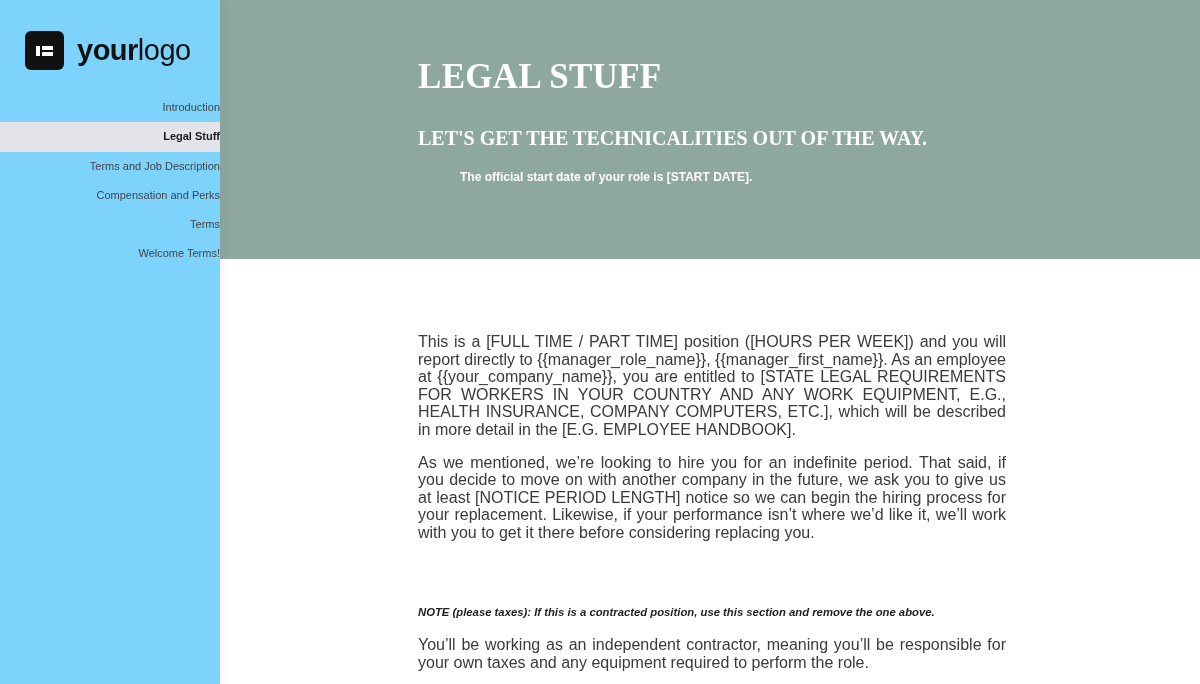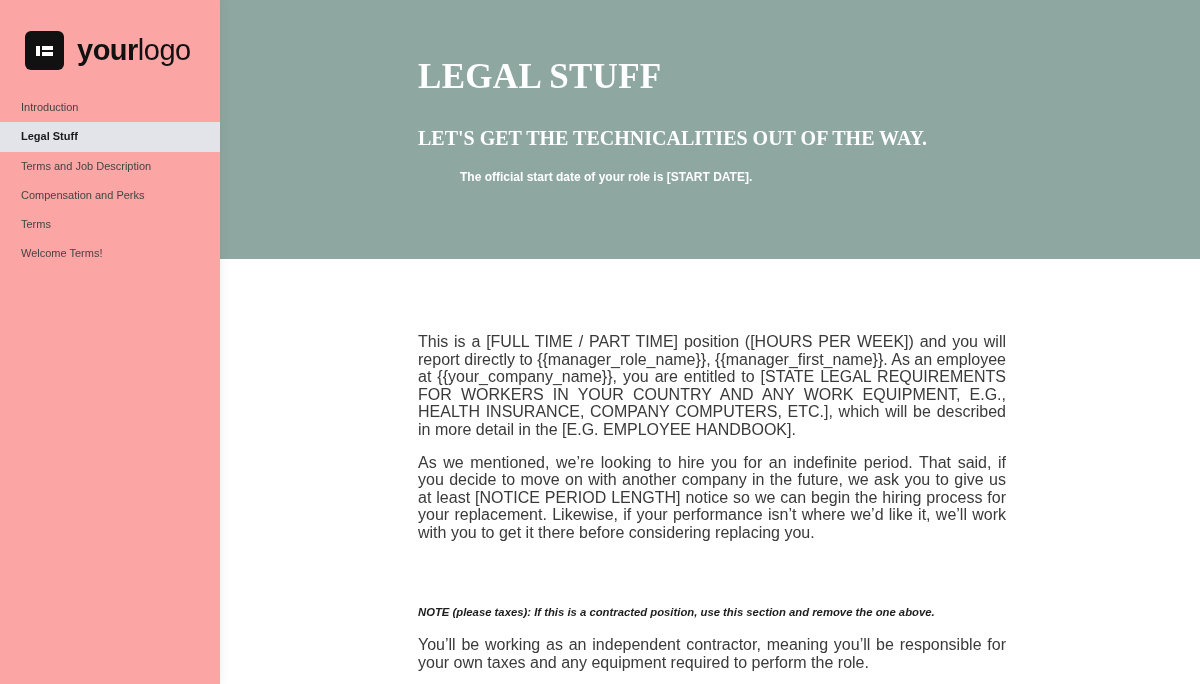--- a/index.html
+++ b/index.html
@@ -1,39 +1,39 @@
 <!DOCTYPE html>
 <html><head>
   <meta charset="utf-8">
   <style>
     * { box-sizing: border-box; margin: 0; padding: 0; }
     html, body { width: 1200px; height: 684px; overflow: hidden; background: #ffffff; }
     body { font-family: "Liberation Sans", sans-serif; color: #333; position: relative; }
 
     .sidebar {
       position: absolute; left: 0; top: 0; width: 220px; height: 684px;
-      background: #fca5a5; z-index: 2;
+      background: #7dd3fc; z-index: 2;
       box-shadow: 2px 0 10px rgba(0,0,0,0.06);
     }
     .logo { position: absolute; left: 25px; top: 31px; display: flex; align-items: center; }
     .logo-mark {
       width: 39px; height: 39px; background: #111; border-radius: 6px;
       position: relative; display: inline-block;
     }
     .logo-mark .bar1 { position: absolute; left: 11px; top: 15px; width: 4px; height: 10px; background: #fff; }
     .logo-mark .bar2 { position: absolute; left: 17px; top: 15px; width: 11px; height: 4px; background: #fff; }
     .logo-mark .bar3 { position: absolute; left: 17px; top: 21px; width: 11px; height: 4px; background: #fff; }
     .logo-text { margin-left: 13px; font-size: 29px; color: #111; letter-spacing: -0.5px; line-height: 1; }
     .logo-text .bold { font-weight: bold; }
     .logo-text .light { font-weight: normal; }
 
     .nav { position: absolute; left: 0; top: 93px; width: 220px; }
     .nav-item {
       height: 29.3px; line-height: 29.3px; padding-left: 21px;
-      font-size: 11px; color: #444; cursor: pointer;
+      font-size: 11px; color: #444; cursor: pointer; text-align: right;
     }
     .nav-item.active { background: #e2e4ea; color: #1a1a1a; font-weight: bold; }
 
     .hero {
       position: absolute; left: 220px; top: 0; width: 980px; height: 259px;
       background: #8ea8a1;
     }
     .hero-title {
       position: absolute; left: 198px; top: 57px;
       font-family: "Liberation Serif", serif; font-size: 35px; color: #ffffff;

